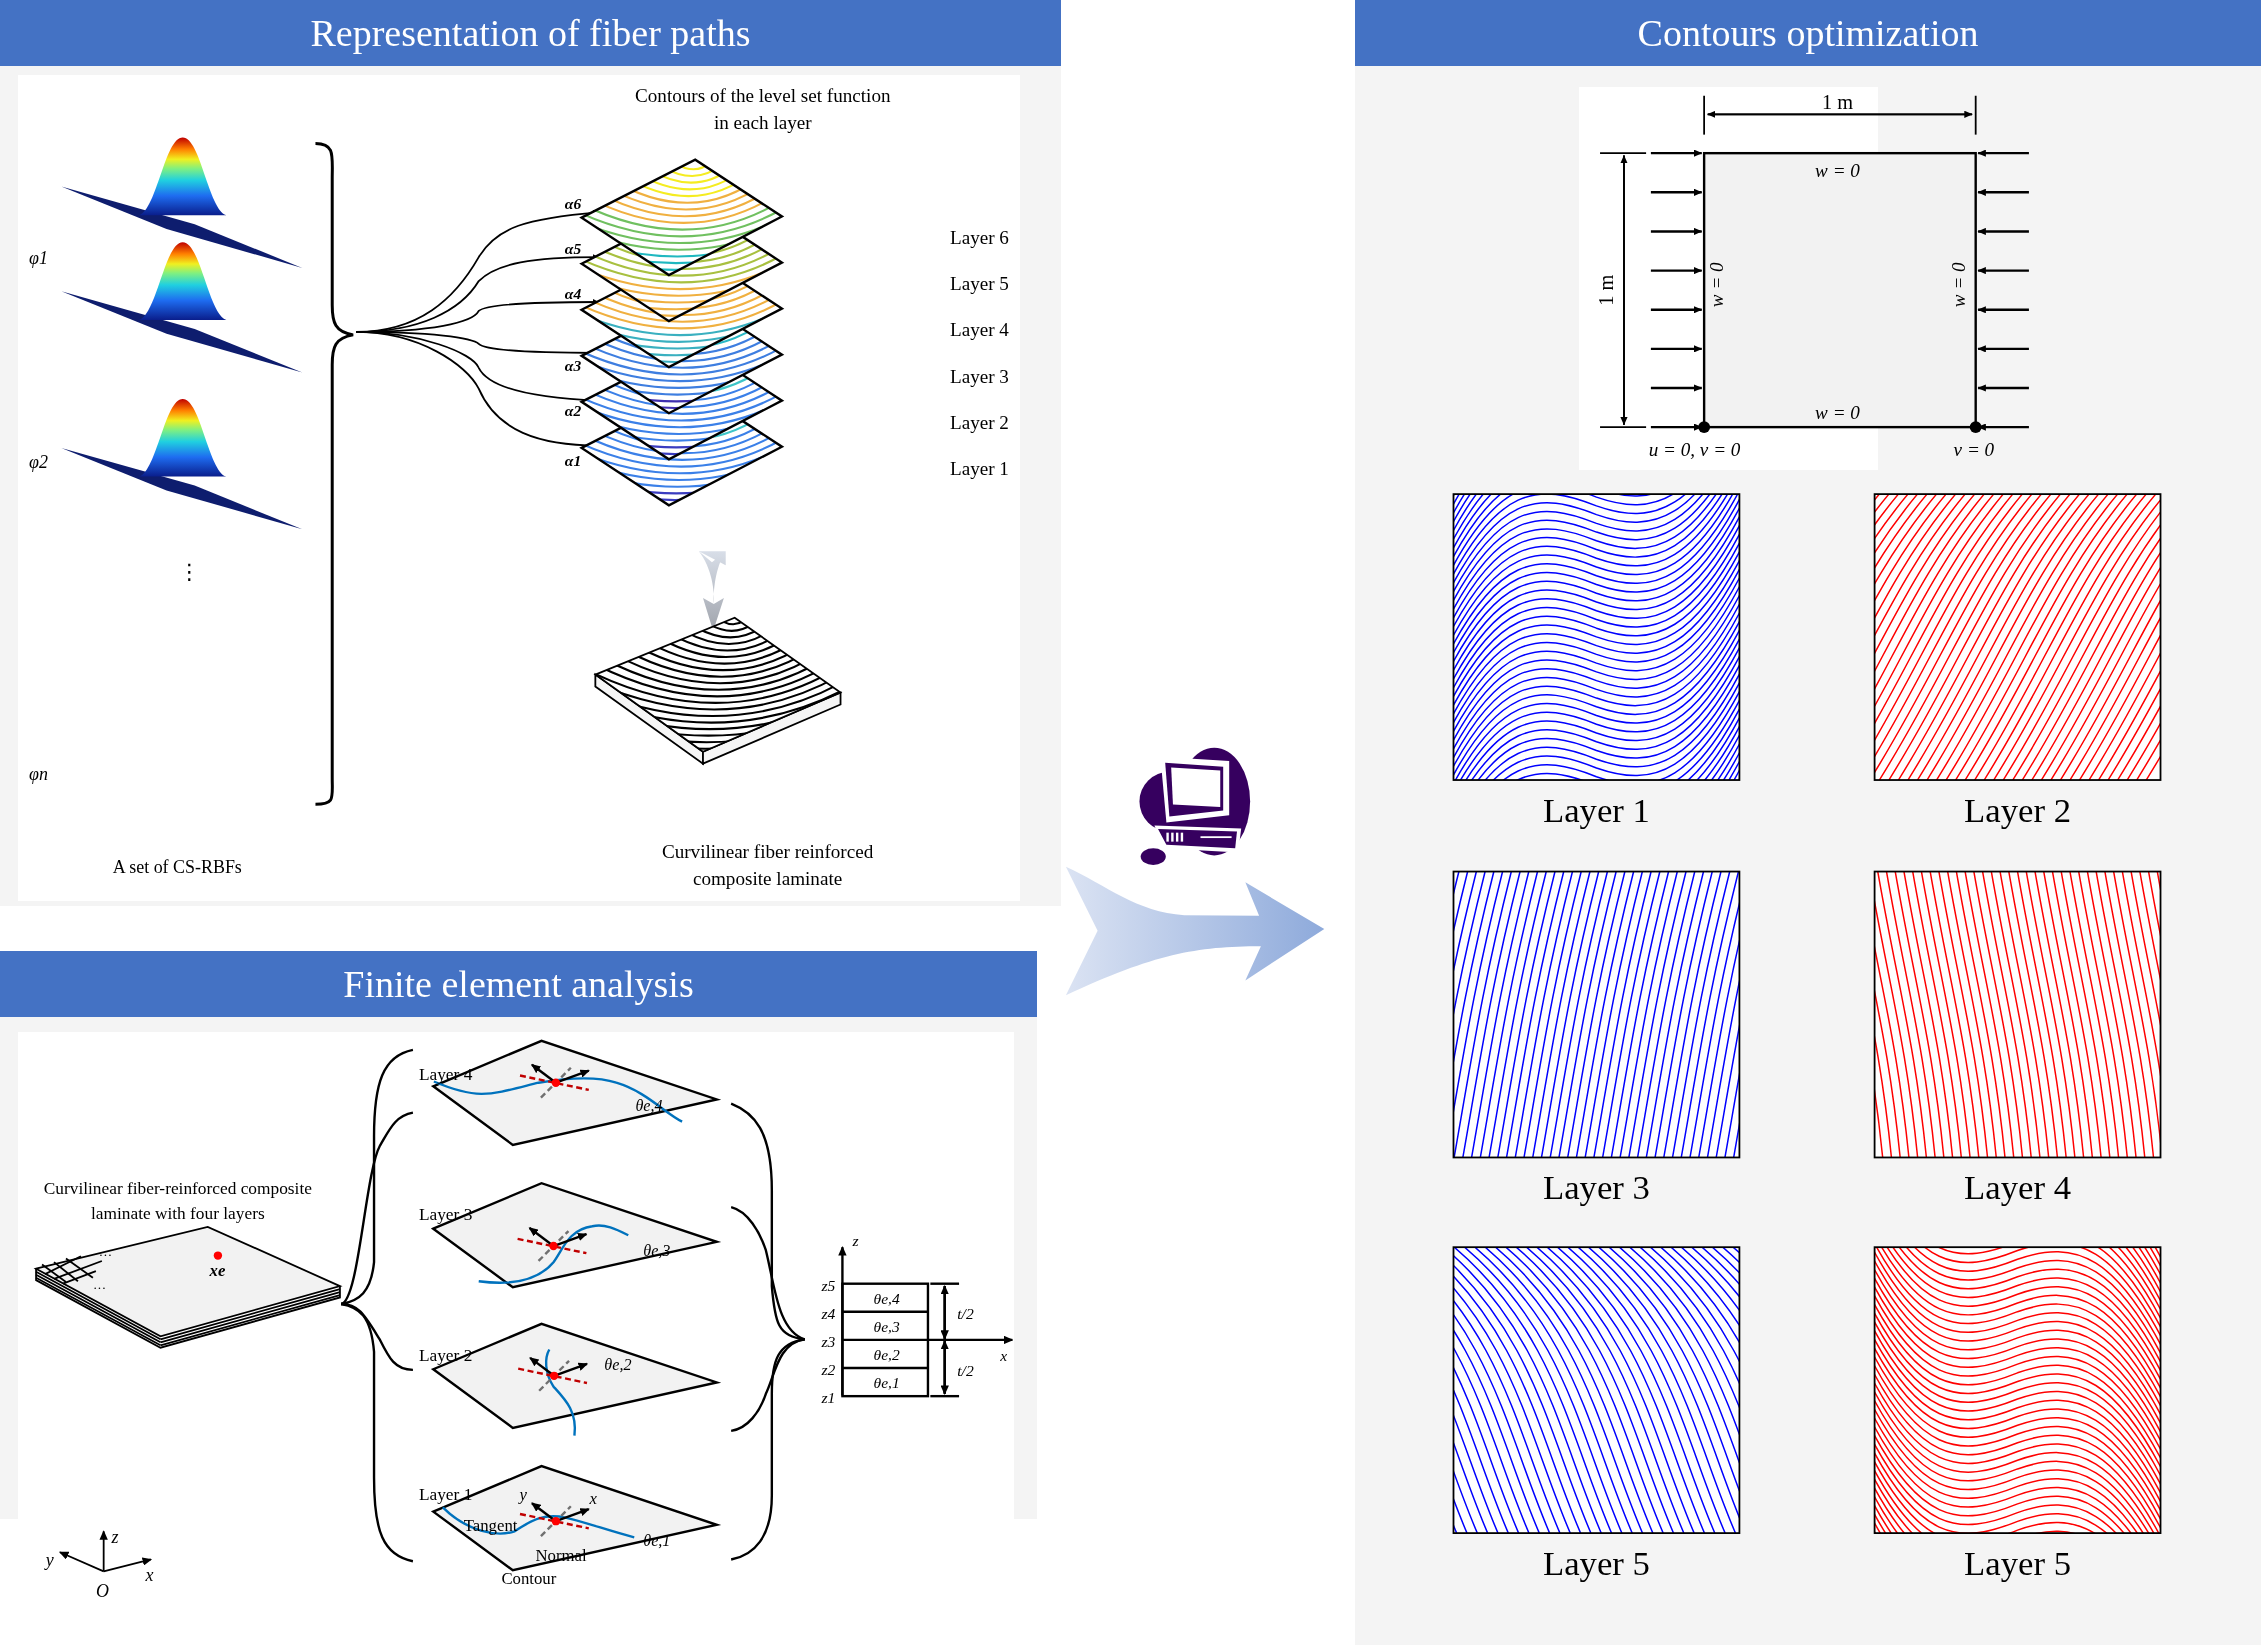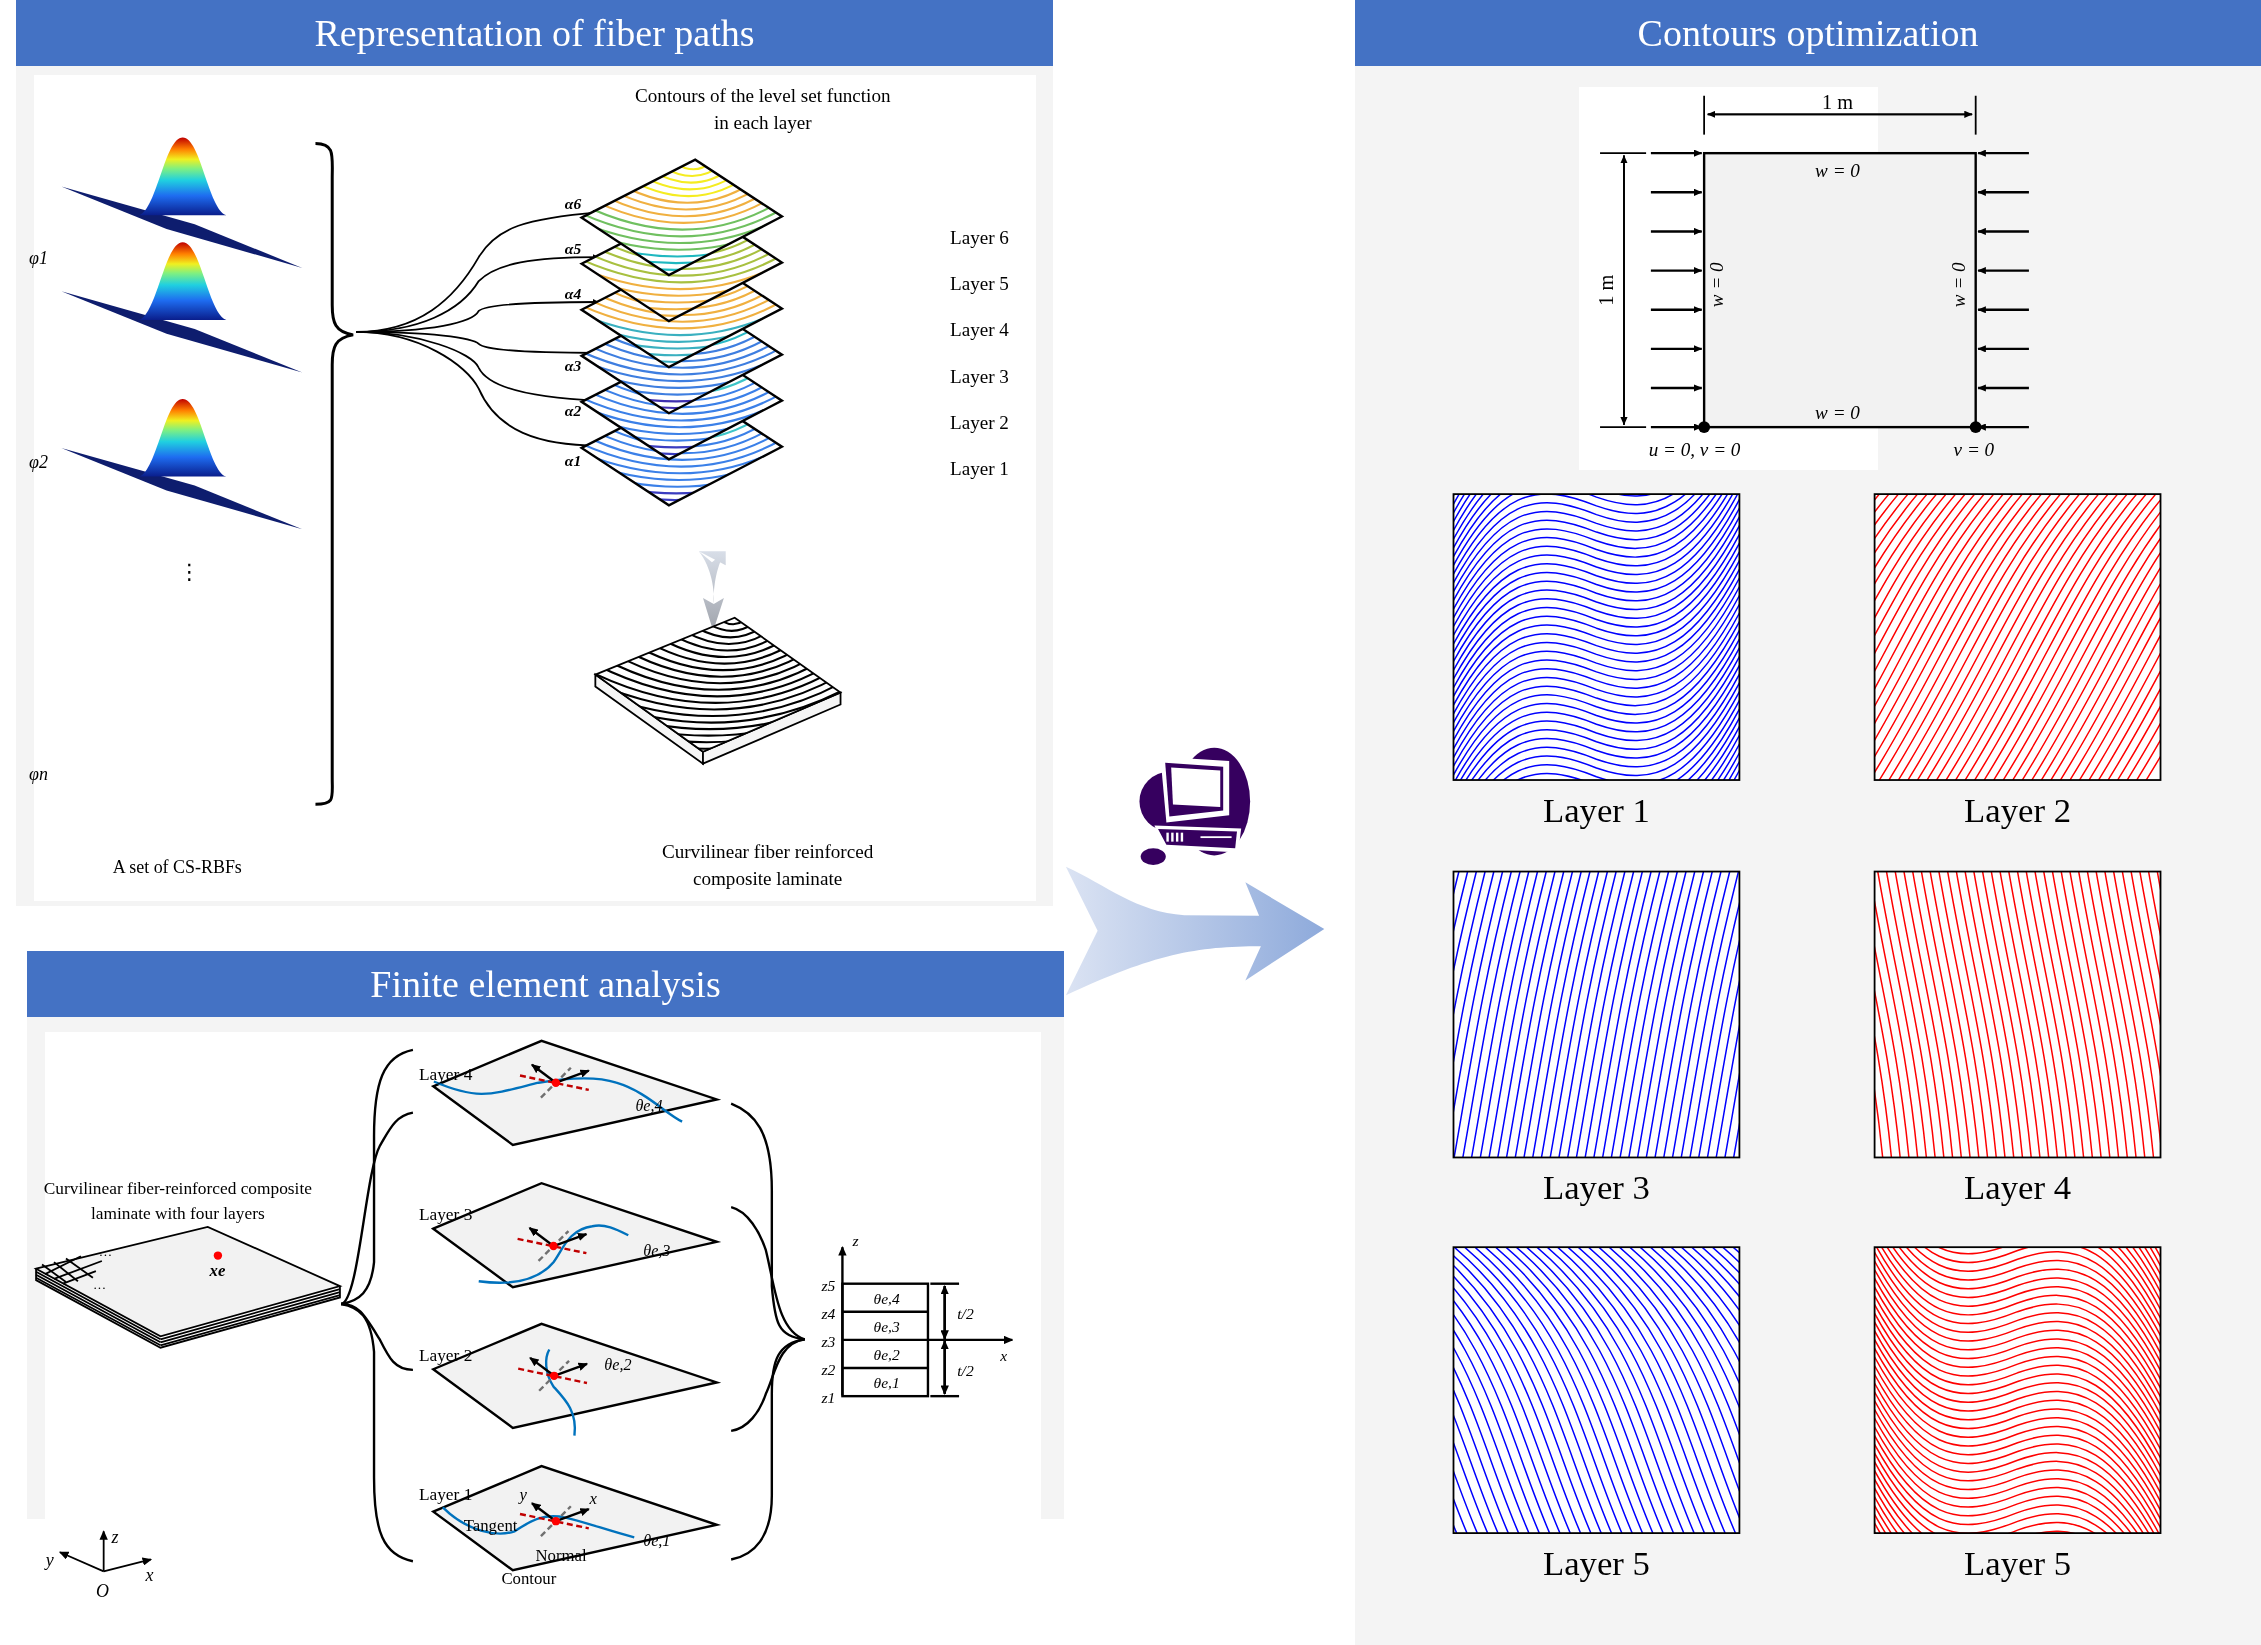--- a/index.html
+++ b/index.html
@@ -7,21 +7,21 @@
   .panel { position:absolute; background:#f4f4f4; }
   .panel-header { position:absolute; left:0; right:0; top:0; height:66px; background:#4472c4; color:#fff;
     font-family:"Liberation Serif", serif; font-size:38px; display:flex; align-items:center; justify-content:center; }
   .inner { position:absolute; background:#ffffff; }
   svg { position:absolute; left:0; top:0; overflow:visible; }
   .lbl { font-family:"Liberation Serif", serif; fill:#000; }
 </style>
 </head>
 <body>
 
-<div class="panel" style="left:16px;top:0;width:1037px;height:906px;">
+<div class="panel" style="left:0;top:0;width:1037px;height:906px;padding-left:24px;">
   <div class="panel-header">Representation of fiber paths</div>
   <div class="inner" style="left:18px;top:75px;width:1002px;height:826px;"></div>
 </div>
 
 <svg width="1037" height="906" viewBox="0 0 1733 1515">
   <defs>
     <linearGradient id="rbfGrad" x1="0" y1="1" x2="0" y2="0">
       <stop offset="0" stop-color="#0a1e8c"></stop>
       <stop offset="0.25" stop-color="#1e6cf0"></stop>
       <stop offset="0.45" stop-color="#20d0e0"></stop>
@@ -319,21 +319,21 @@
         <path d="M779.2,1165 Q1201.6,1389.4 1558,1151.8" fill="none" stroke="#000" stroke-width="3.5"></path>
       </g>
       <polygon points="995,1128 1228,1033 1405,1158 1175,1257" fill="none" stroke="#000" stroke-width="3"></polygon>
     </g>
 
   <text class="lbl" x="1283" y="1435" font-size="32" text-anchor="middle">Curvilinear fiber reinforced</text>
   <text class="lbl" x="1283" y="1480" font-size="32" text-anchor="middle">composite laminate</text>
   <text class="lbl" x="296" y="1460" font-size="30" text-anchor="middle">A set of CS-RBFs</text>
 </svg>
 
-<div class="panel" style="left:0;top:951px;width:1037px;height:568px;margin-left:27px;">
+<div class="panel" style="left:0;top:951px;width:1037px;height:568px;">
   <div class="panel-header">Finite element analysis</div>
   <div class="inner" style="left:18px;top:81px;width:996px;height:598px;"></div>
 </div>
 
 <svg width="1037" height="1645" viewBox="0 0 1733 2750">
   <defs>
     <marker id="arrowA" markerWidth="16" markerHeight="14" refX="14" refY="7" orient="auto" markerUnits="userSpaceOnUse">
       <path d="M0,0 L16,7 L0,14 z" fill="#000"></path>
     </marker>
     <marker id="arrowGray" markerWidth="14" markerHeight="12" refX="12" refY="6" orient="auto" markerUnits="userSpaceOnUse">

